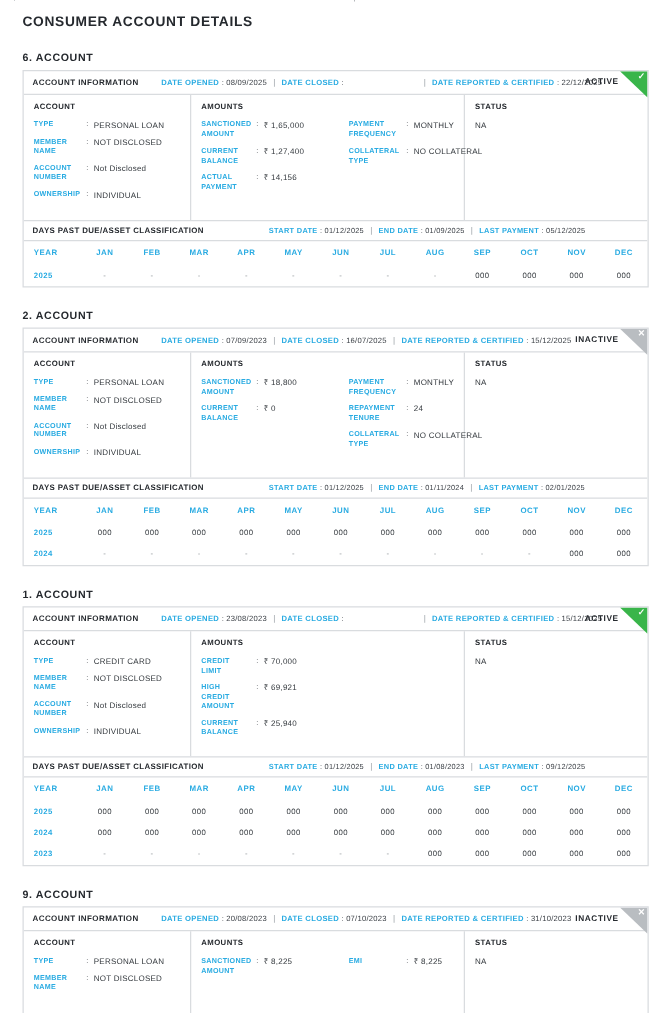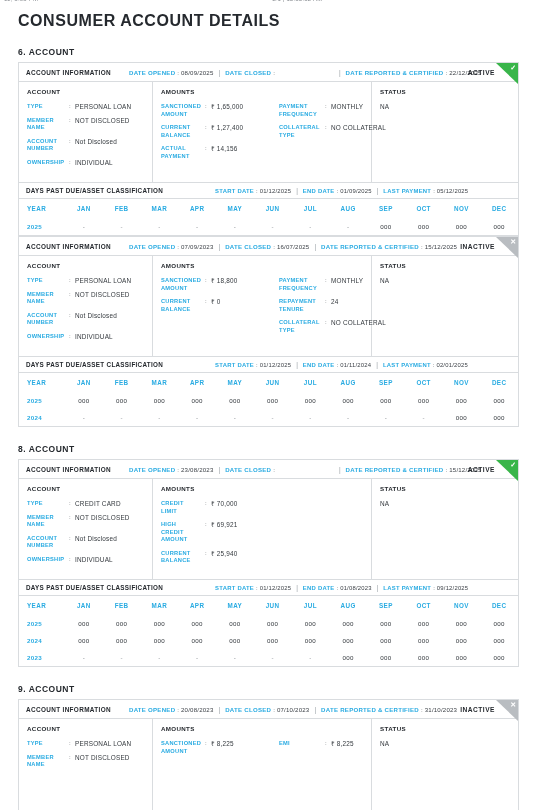--- a/index.html
+++ b/index.html
@@ -26,21 +26,21 @@
     color: #8b8f94;
     letter-spacing: .2px;
     white-space: nowrap;
   }
   .page-topbar .tb-left { left: 4px; }
   .page-topbar .tb-right { left: 272px; }
 
   .wrap { padding: 0 18px; }
 
   .page-title {
-    font-size: 16px;
+    font-size: 11px;
     font-weight: bold;
     letter-spacing: .55px;
     color: #25292e;
     margin: 7px 0 0 0;
     padding-left: 0;
   }
 
   .acct-heading {
     font-size: 8.5px;
     font-weight: bold;
@@ -411,20 +411,21 @@
               <td class="dash">-</td>
               <td class="dash">-</td>
               <td class="">000</td>
               <td class="">000</td>
               <td class="">000</td>
               <td class="">000</td>
             </tr>
           </tbody>
         </table>
       </div>
+      <div class="acct-heading">2. ACCOUNT</div>
       <div class="card">
         <div class="info-bar">
           <span class="ib-title">ACCOUNT INFORMATION</span>
           <span class="dt-group g1">
             <span class="dt-label">DATE OPENED</span>
             <span class="dt-colon">:</span>
             <span class="dt-val">07/09/2023</span>
           </span>
           <span class="pipe">|</span>
           <span class="dt-group g2">
@@ -587,21 +588,21 @@
               <td class="dash">-</td>
               <td class="dash">-</td>
               <td class="dash">-</td>
               <td class="dash">-</td>
               <td class="">000</td>
               <td class="">000</td>
             </tr>
           </tbody>
         </table>
       </div>
-      <div class="acct-heading">8. ACCOUNT</div>
+      <div class="acct-heading">1. ACCOUNT</div>
       <div class="card">
         <div class="info-bar">
           <span class="ib-title">ACCOUNT INFORMATION</span>
           <span class="dt-group g1">
             <span class="dt-label">DATE OPENED</span>
             <span class="dt-colon">:</span>
             <span class="dt-val">23/08/2023</span>
           </span>
           <span class="pipe">|</span>
           <span class="dt-group g2">

